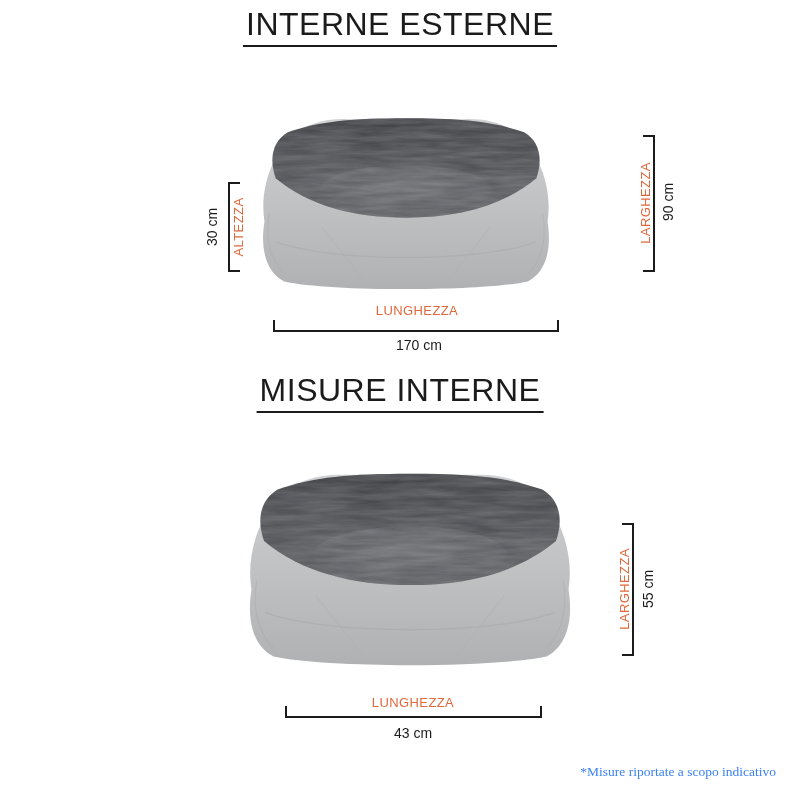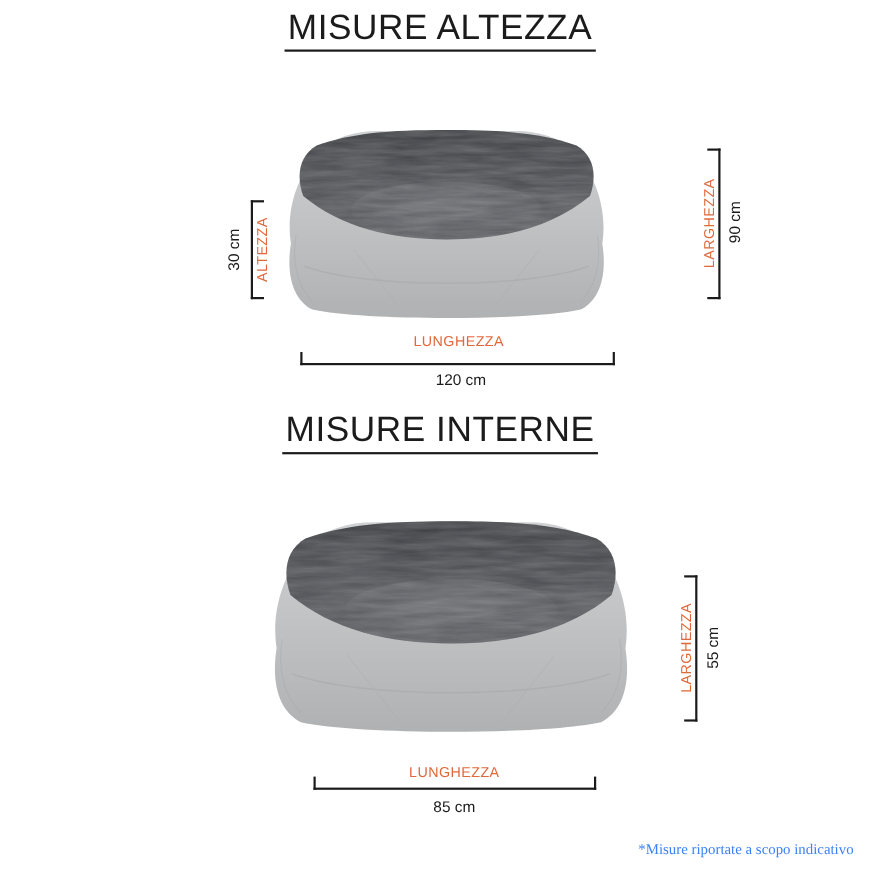--- a/index.html
+++ b/index.html
@@ -71,21 +71,21 @@
       <ellipse cx="160" cy="93" rx="92" ry="27" fill="url(#gCushion)"></ellipse>
       <rect x="0" y="0" width="320" height="200" clip-path="url(#plushClip)" filter="url(#furNoise)" opacity="0.5"></rect>
     </symbol>
   </defs>
 </svg>
 
 <div class="canvas">
 
   
   <div class="grp">
-    <div class="section-title" style="top:6px">MISURE ALTEZZA</div>
+    <div class="section-title" style="top:6px">INTERNE ESTERNE</div>
 
     <svg class="bed" style="left:256px; top:102px; width:300px; height:190px" viewBox="0 0 320 200">
       <use href="#bed"></use>
     </svg>
 
     
     <div class="grp">
       <div class="bracket bracket-open-right" style="left:228px; top:182px; width:12px; height:90px"></div>
       <div class="vtext accent" style="left:238px; top:227px">ALTEZZA</div>
       <div class="vtext value" style="left:212px; top:227px">30 cm</div>
@@ -95,21 +95,21 @@
     <div class="grp">
       <div class="bracket bracket-open-left" style="left:643px; top:135px; width:12px; height:137px"></div>
       <div class="vtext accent" style="left:645px; top:203px">LARGHEZZA</div>
       <div class="vtext value" style="left:668px; top:202px">90 cm</div>
     </div>
 
     
     <div class="grp">
       <div class="htext accent" style="left:417px; top:310px">LUNGHEZZA</div>
       <div class="bracket bracket-open-up" style="left:273px; top:320px; width:286px; height:12px"></div>
-      <div class="htext value" style="left:419px; top:345px">120 cm</div>
+      <div class="htext value" style="left:419px; top:345px">170 cm</div>
     </div>
   </div>
 
   
   <div class="grp">
     <div class="section-title" style="top:372px">MISURE INTERNE</div>
 
     <svg class="bed" style="left:242px; top:452px; width:336px; height:220px" viewBox="0 0 320 200">
       <use href="#bed"></use>
     </svg>
@@ -118,19 +118,19 @@
     <div class="grp">
       <div class="bracket bracket-open-left" style="left:622px; top:523px; width:12px; height:133px"></div>
       <div class="vtext accent" style="left:624px; top:589px">LARGHEZZA</div>
       <div class="vtext value" style="left:648px; top:589px">55 cm</div>
     </div>
 
     
     <div class="grp">
       <div class="htext accent" style="left:413px; top:702px">LUNGHEZZA</div>
       <div class="bracket bracket-open-up" style="left:285px; top:706px; width:257px; height:12px"></div>
-      <div class="htext value" style="left:413px; top:733px">85 cm</div>
+      <div class="htext value" style="left:413px; top:733px">43 cm</div>
     </div>
   </div>
 
   <div class="footnote" style="right:24px; top:764px">*Misure riportate a scopo indicativo</div>
 
 </div>
 
 </body></html>

